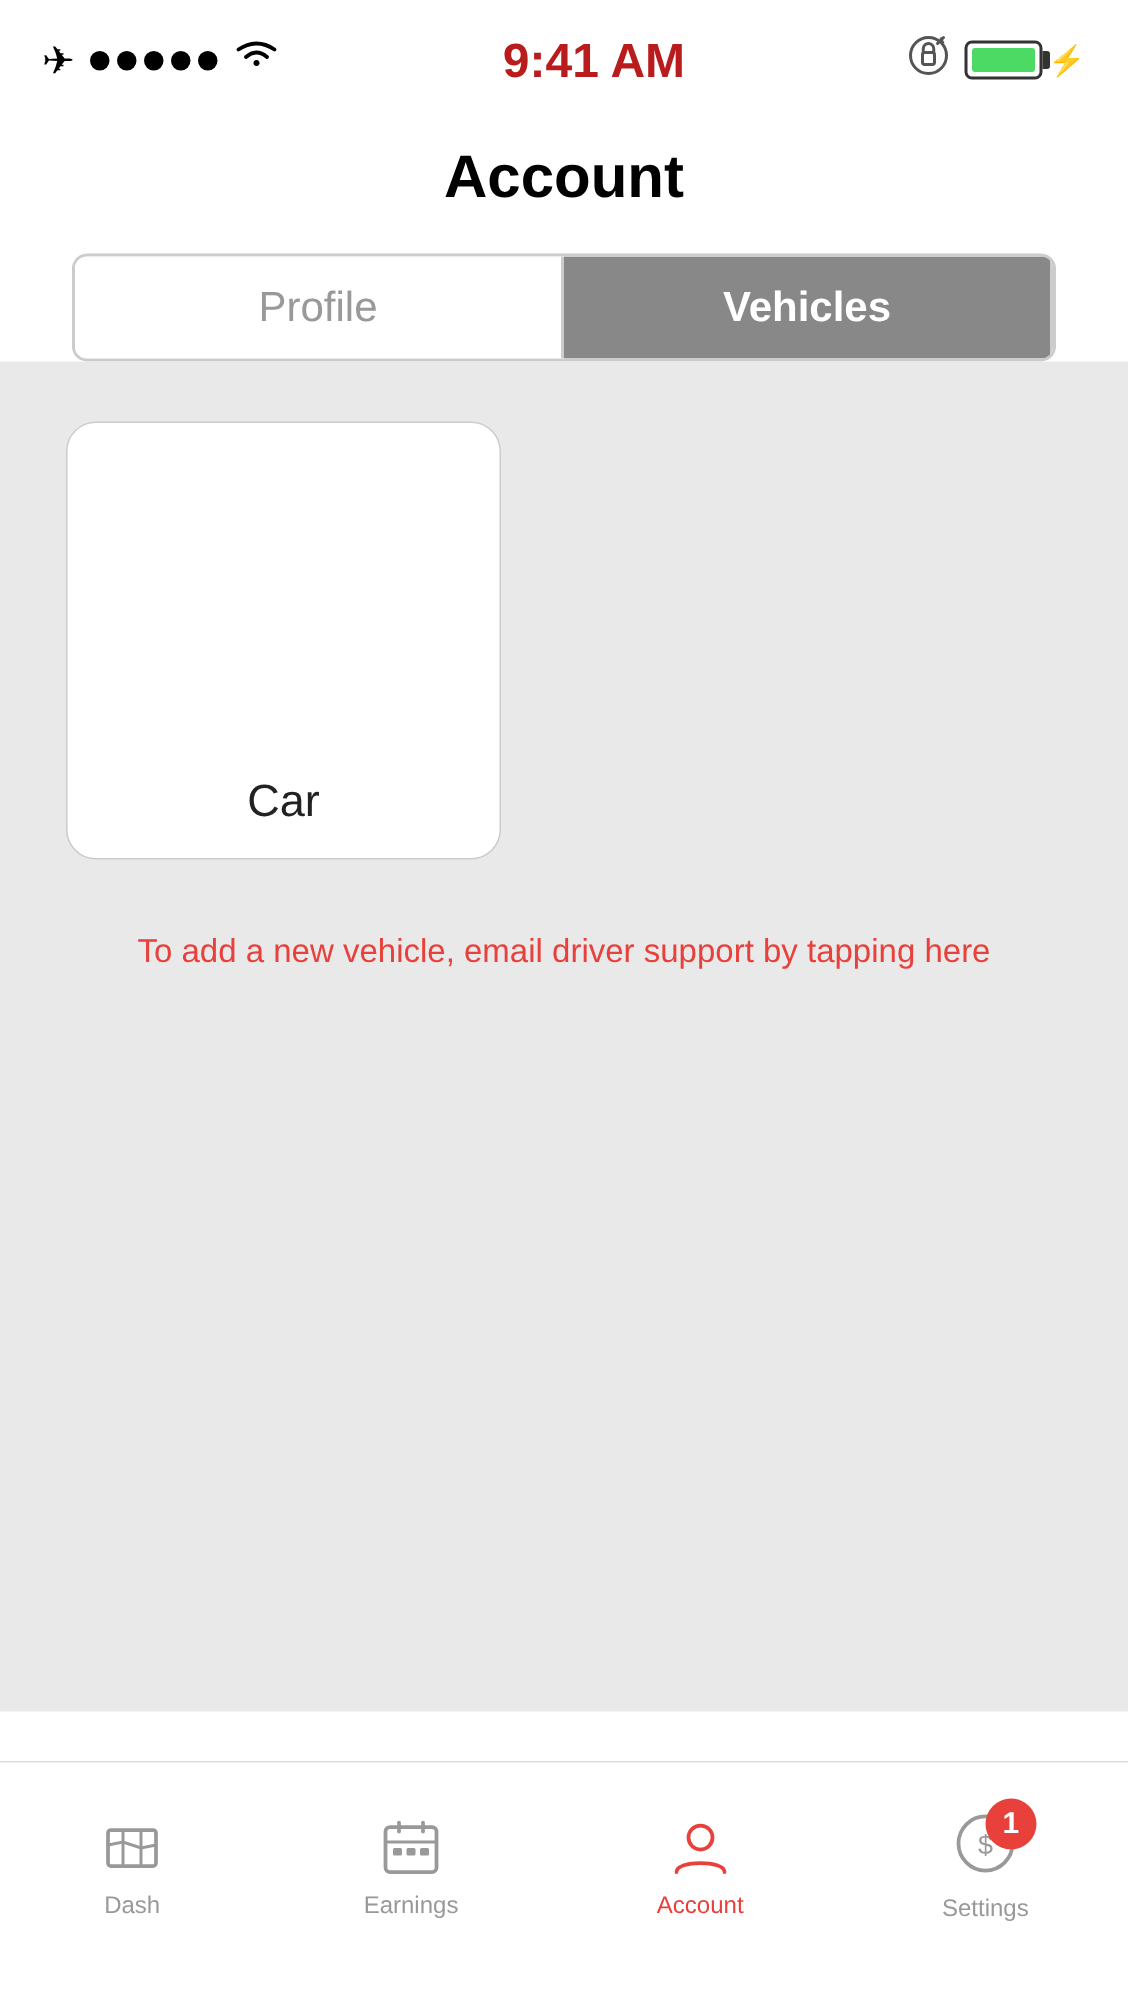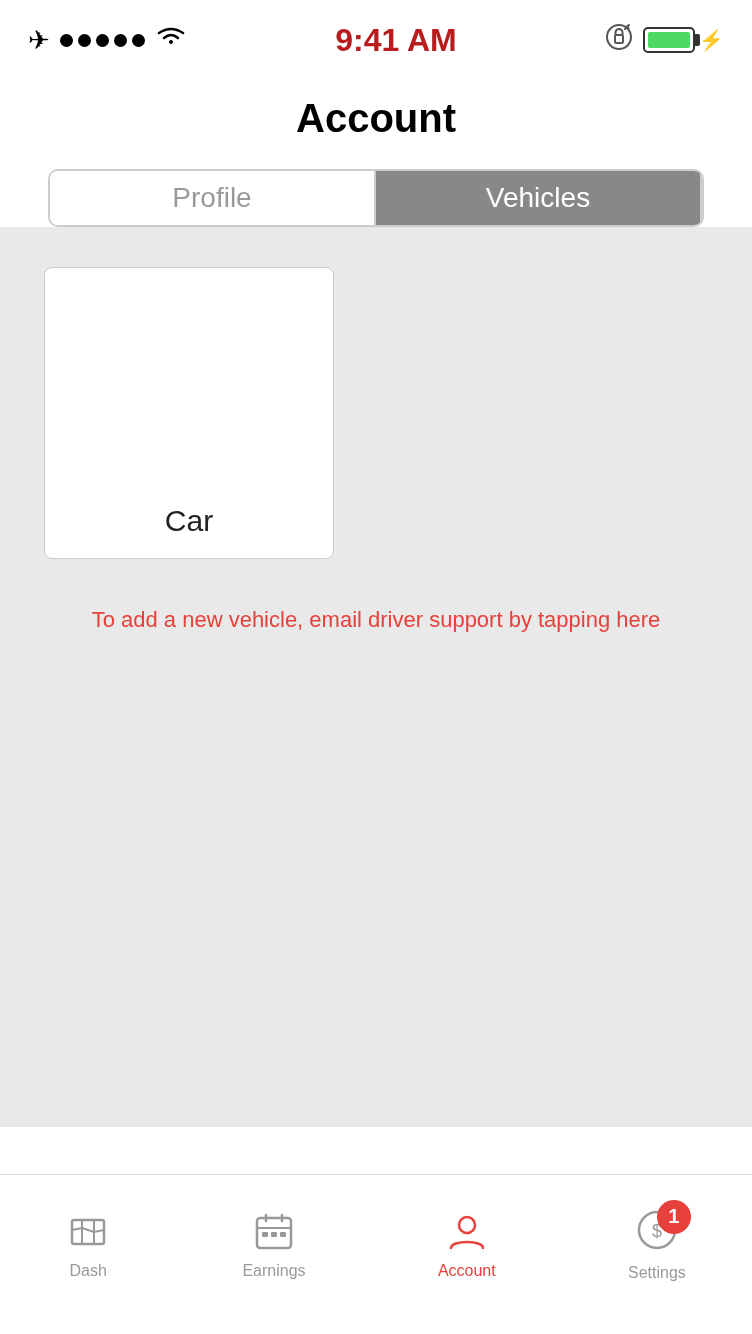--- a/index.html
+++ b/index.html
@@ -83,56 +83,56 @@
       color: #000;
     }
 
     
     .tab-segment {
       display: flex;
       margin: 0 48px 0;
       border: 2px solid #ccc;
       border-radius: 10px;
       overflow: hidden;
-      height: 58px;
+      height: 72px;
     }
     .tab-item {
       flex: 1;
       display: flex;
       align-items: center;
       justify-content: center;
       font-size: 28px;
       cursor: pointer;
       background: #fff;
       color: #999;
     }
     .tab-item.active {
       background: #888;
       color: #fff;
-      font-weight: 400;
+      font-weight: 700;
     }
     .tab-divider {
       width: 2px;
       background: #ccc;
     }
 
     
     .content {
       background: #e9e9e9;
       flex: 1;
       padding: 40px 44px;
       min-height: 900px;
     }
 
     
     .vehicle-card {
       width: 290px;
       background: #fff;
       border: 1.5px solid #ccc;
-      border-radius: 8px;
+      border-radius: 20px;
       padding: 20px;
       display: flex;
       flex-direction: column;
       align-items: center;
     }
     .vehicle-image-placeholder {
       width: 240px;
       height: 200px;
       background: #fff;
       margin-bottom: 16px;

